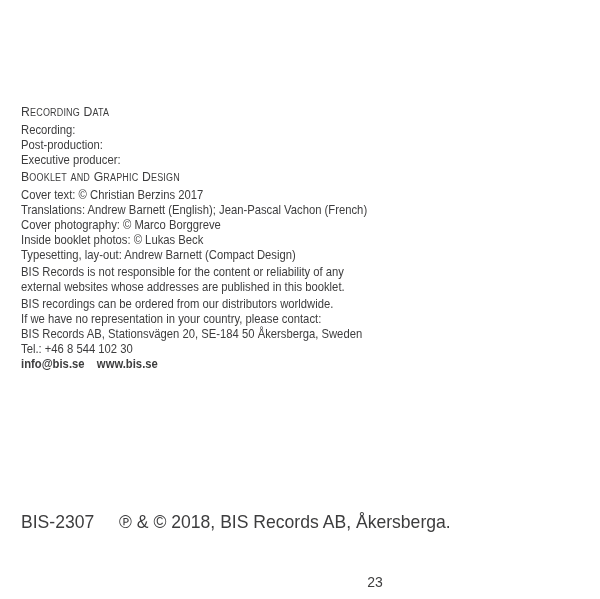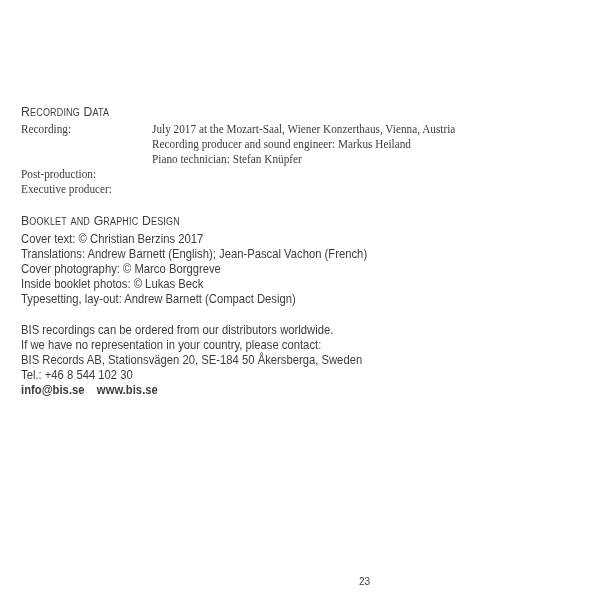--- a/index.html
+++ b/index.html
@@ -38,32 +38,31 @@
     line-height: 15px;
     margin: 0 0 3px 0;
     transform: scaleX(0.9);
     transform-origin: 0 50%;
     white-space: nowrap;
     letter-spacing: 0.2px;
   }
   .dl-row {
     display: flex;
     align-items: flex-start;
-    font-family: Liberation Serif, serif;
   }
   .dl-label {
     width: 131px;
     flex: 0 0 131px;
   }
   .dl-value {
     flex: 1 1 auto;
     min-width: 0;
   }
   .section { margin: 0; }
-  .gap-15 { margin-top: 16px; }
+  .gap-15 { margin-top: 2px; }
   .bold { font-weight: 700; }
   .email-line .sep { display: inline-block; width: 14px; }
   .footer-line {
     position: absolute;
     left: 21px;
     top: 511px;
     display: flex;
     align-items: baseline;
     font-size: 18.5px;
     line-height: 22px;
@@ -79,41 +78,36 @@
     margin-left: 21px;
     transform: scaleX(0.95);
     transform-origin: 0 50%;
     white-space: nowrap;
   }
   .page-number {
     position: absolute;
     top: 574px;
     left: 359px;
     width: 32px;
-    text-align: left;
-    font-size: 10px;
+    text-align: center;
+    font-size: 14px;
     line-height: 16px;
   }
 </style>
 </head>
 <body>
 
 <div class="page">
   <div class="content">
 
     <section class="section">
       <h2 class="sc-heading">Recording Data</h2>
 
       <div class="dl-row">
         <div class="dl-label txt">Recording:</div>
-        <div class="dl-value">
-          <span class="txt">July 2017 at the Mozart-Saal, Wiener Konzerthaus, Vienna, Austria</span>
-          <span class="txt">Recording producer and sound engineer: Markus Heiland</span>
-          <span class="txt">Piano technician: Stefan Knüpfer</span>
-        </div>
       </div>
 
 
       <div class="dl-row">
         <div class="dl-label txt">Post-production:</div>
       </div>
 
       <div class="dl-row">
         <div class="dl-label txt">Executive producer:</div>
       </div>
@@ -121,26 +115,34 @@
 
     <section class="section gap-15">
       <h2 class="sc-heading">Booklet and Graphic Design</h2>
       <span class="txt">Cover text: © Christian Berzins 2017</span>
       <span class="txt">Translations: Andrew Barnett (English); Jean-Pascal Vachon (French)</span>
       <span class="txt">Cover photography: © Marco Borggreve</span>
       <span class="txt">Inside booklet photos: © Lukas Beck</span>
       <span class="txt">Typesetting, lay-out: Andrew Barnett (Compact Design)</span>
     </section>
 
+    <section class="section gap-15">
+      <span class="txt">BIS Records is not responsible for the content or reliability of any</span>
+      <span class="txt">external websites whose addresses are published in this booklet.</span>
+    </section>
 
     <section class="section gap-15">
       <span class="txt">BIS recordings can be ordered from our distributors worldwide.</span>
       <span class="txt">If we have no representation in your country, please contact:</span>
       <span class="txt">BIS Records AB, Stationsvägen 20, SE-184 50 Åkersberga, Sweden</span>
       <span class="txt">Tel.: +46 8 544 102 30</span>
       <span class="txt email-line"><span class="bold">info@bis.se</span><span class="sep"></span><span class="bold">www.bis.se</span></span>
     </section>
 
   </div>
 
+  <div class="footer-line">
+    <span class="cat">BIS-2307</span>
+    <span class="copy">℗ &amp; © 2018, BIS Records AB, Åkersberga.</span>
+  </div>
 
   <div class="page-number">23</div>
 </div>
 
 </body></html>

